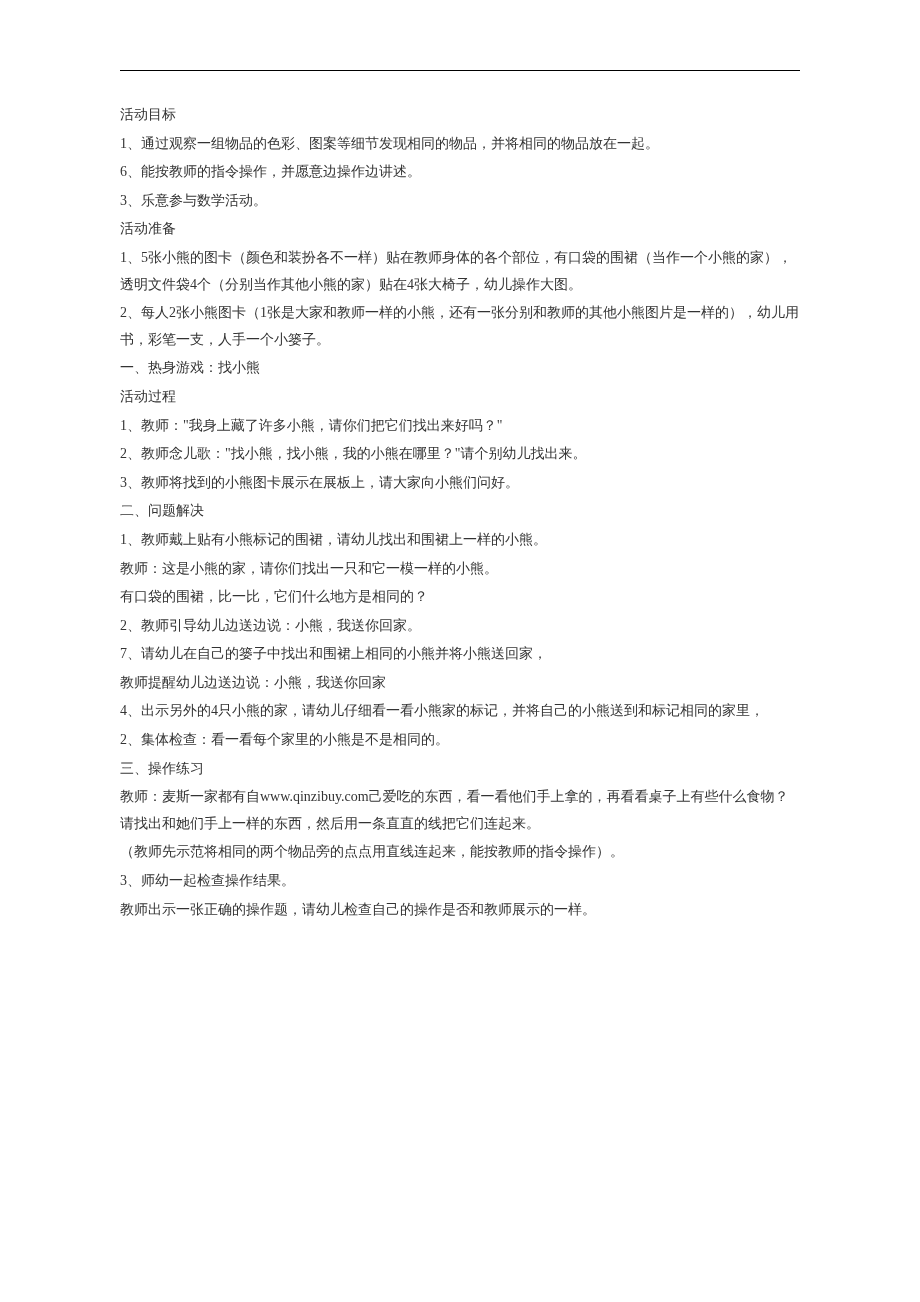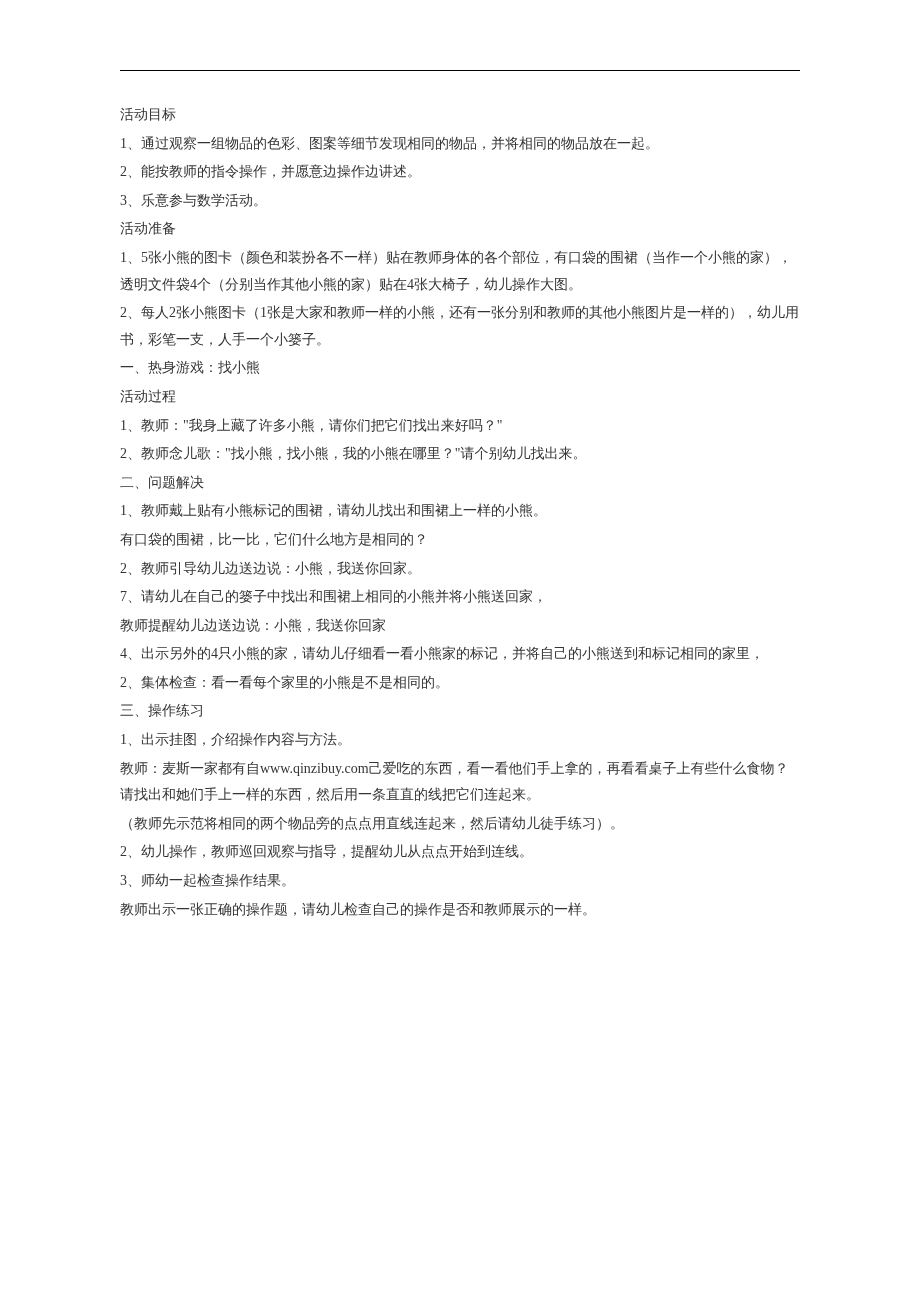--- a/index.html
+++ b/index.html
@@ -28,38 +28,38 @@
     }
   </style>
 </head>
 <body>
 
 <div class="page">
   <div class="divider"></div>
   <div class="content">
       <p>活动目标</p>
       <p>1、通过观察一组物品的色彩、图案等细节发现相同的物品，并将相同的物品放在一起。</p>
-      <p>2、能按教师的指令操作，并愿意边操作边讲述。</p>
+      <p>6、能按教师的指令操作，并愿意边操作边讲述。</p>
       <p>3、乐意参与数学活动。</p>
       <p>活动准备</p>
       <p>1、5张小熊的图卡（颜色和装扮各不一样）贴在教师身体的各个部位，有口袋的围裙（当作一个小熊的家），透明文件袋4个（分别当作其他小熊的家）贴在4张大椅子，幼儿操作大图。</p>
       <p>2、每人2张小熊图卡（1张是大家和教师一样的小熊，还有一张分别和教师的其他小熊图片是一样的），幼儿用书，彩笔一支，人手一个小篓子。</p>
       <p>一、热身游戏：找小熊</p>
       <p>活动过程</p>
       <p>1、教师："我身上藏了许多小熊，请你们把它们找出来好吗？"</p>
       <p>2、教师念儿歌："找小熊，找小熊，我的小熊在哪里？"请个别幼儿找出来。</p>
+      <p>3、教师将找到的小熊图卡展示在展板上，请大家向小熊们问好。</p>
       <p>二、问题解决</p>
       <p>1、教师戴上贴有小熊标记的围裙，请幼儿找出和围裙上一样的小熊。</p>
+      <p>教师：这是小熊的家，请你们找出一只和它一模一样的小熊。</p>
       <p>有口袋的围裙，比一比，它们什么地方是相同的？</p>
       <p>2、教师引导幼儿边送边说：小熊，我送你回家。</p>
       <p>7、请幼儿在自己的篓子中找出和围裙上相同的小熊并将小熊送回家，</p>
       <p>教师提醒幼儿边送边说：小熊，我送你回家</p>
       <p>4、出示另外的4只小熊的家，请幼儿仔细看一看小熊家的标记，并将自己的小熊送到和标记相同的家里，</p>
       <p>2、集体检查：看一看每个家里的小熊是不是相同的。</p>
       <p>三、操作练习</p>
-      <p>1、出示挂图，介绍操作内容与方法。</p>
       <p>教师：麦斯一家都有自www.qinzibuy.com己爱吃的东西，看一看他们手上拿的，再看看桌子上有些什么食物？请找出和她们手上一样的东西，然后用一条直直的线把它们连起来。</p>
-      <p>（教师先示范将相同的两个物品旁的点点用直线连起来，然后请幼儿徒手练习）。</p>
-      <p>2、幼儿操作，教师巡回观察与指导，提醒幼儿从点点开始到连线。</p>
+      <p>（教师先示范将相同的两个物品旁的点点用直线连起来，能按教师的指令操作）。</p>
       <p>3、师幼一起检查操作结果。</p>
       <p>教师出示一张正确的操作题，请幼儿检查自己的操作是否和教师展示的一样。</p>
     </div>
 </div>
 
 </body></html>

